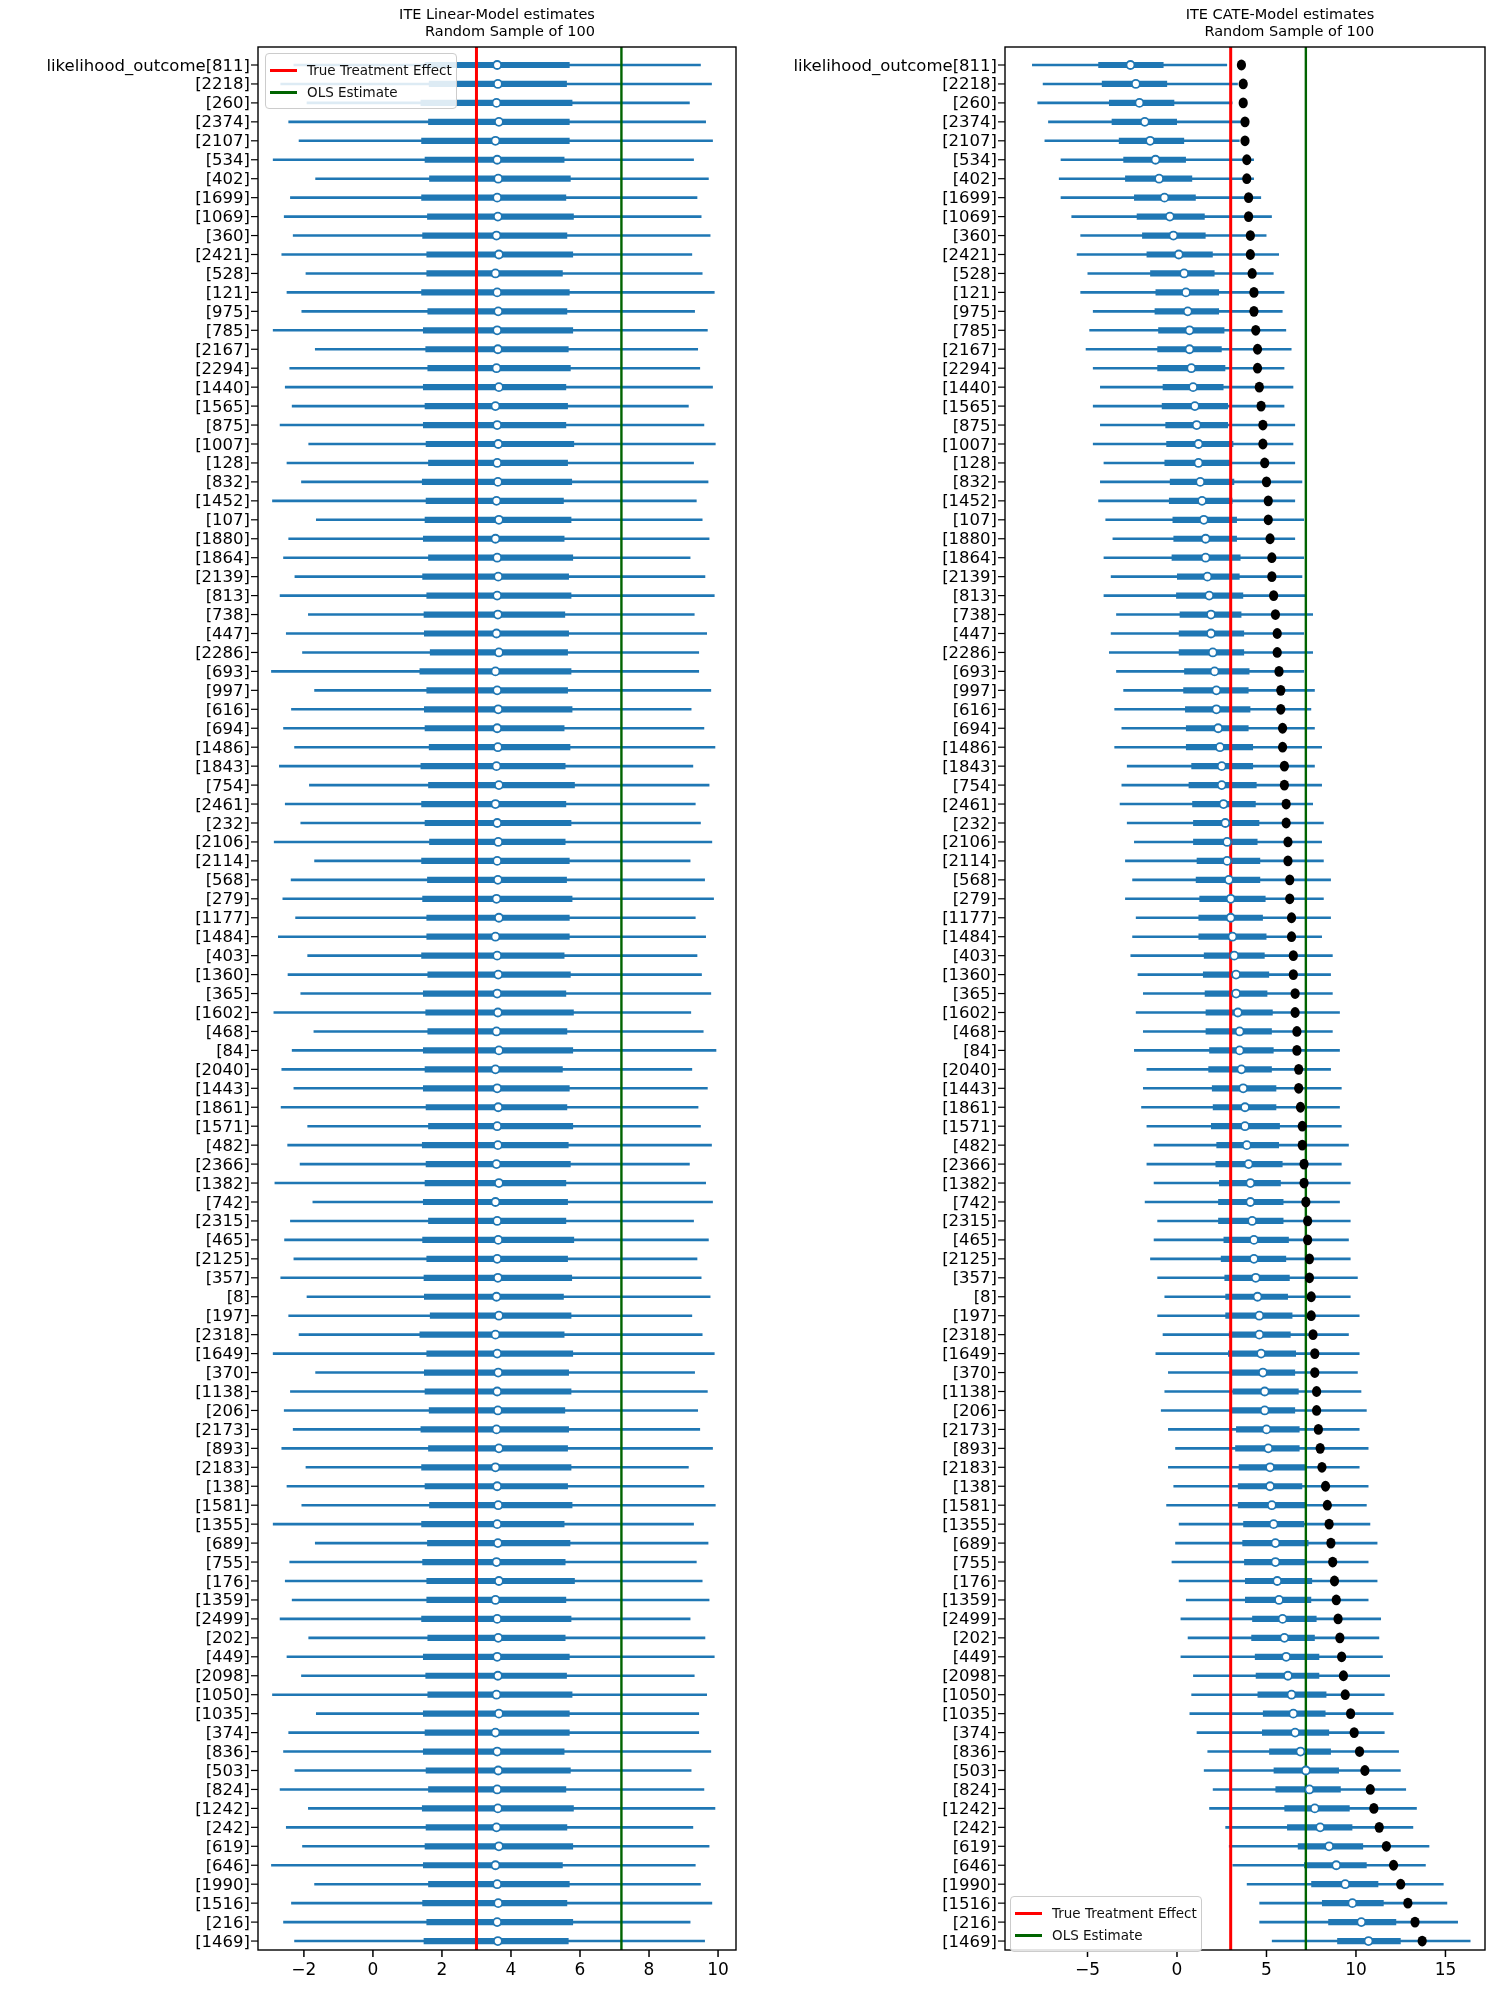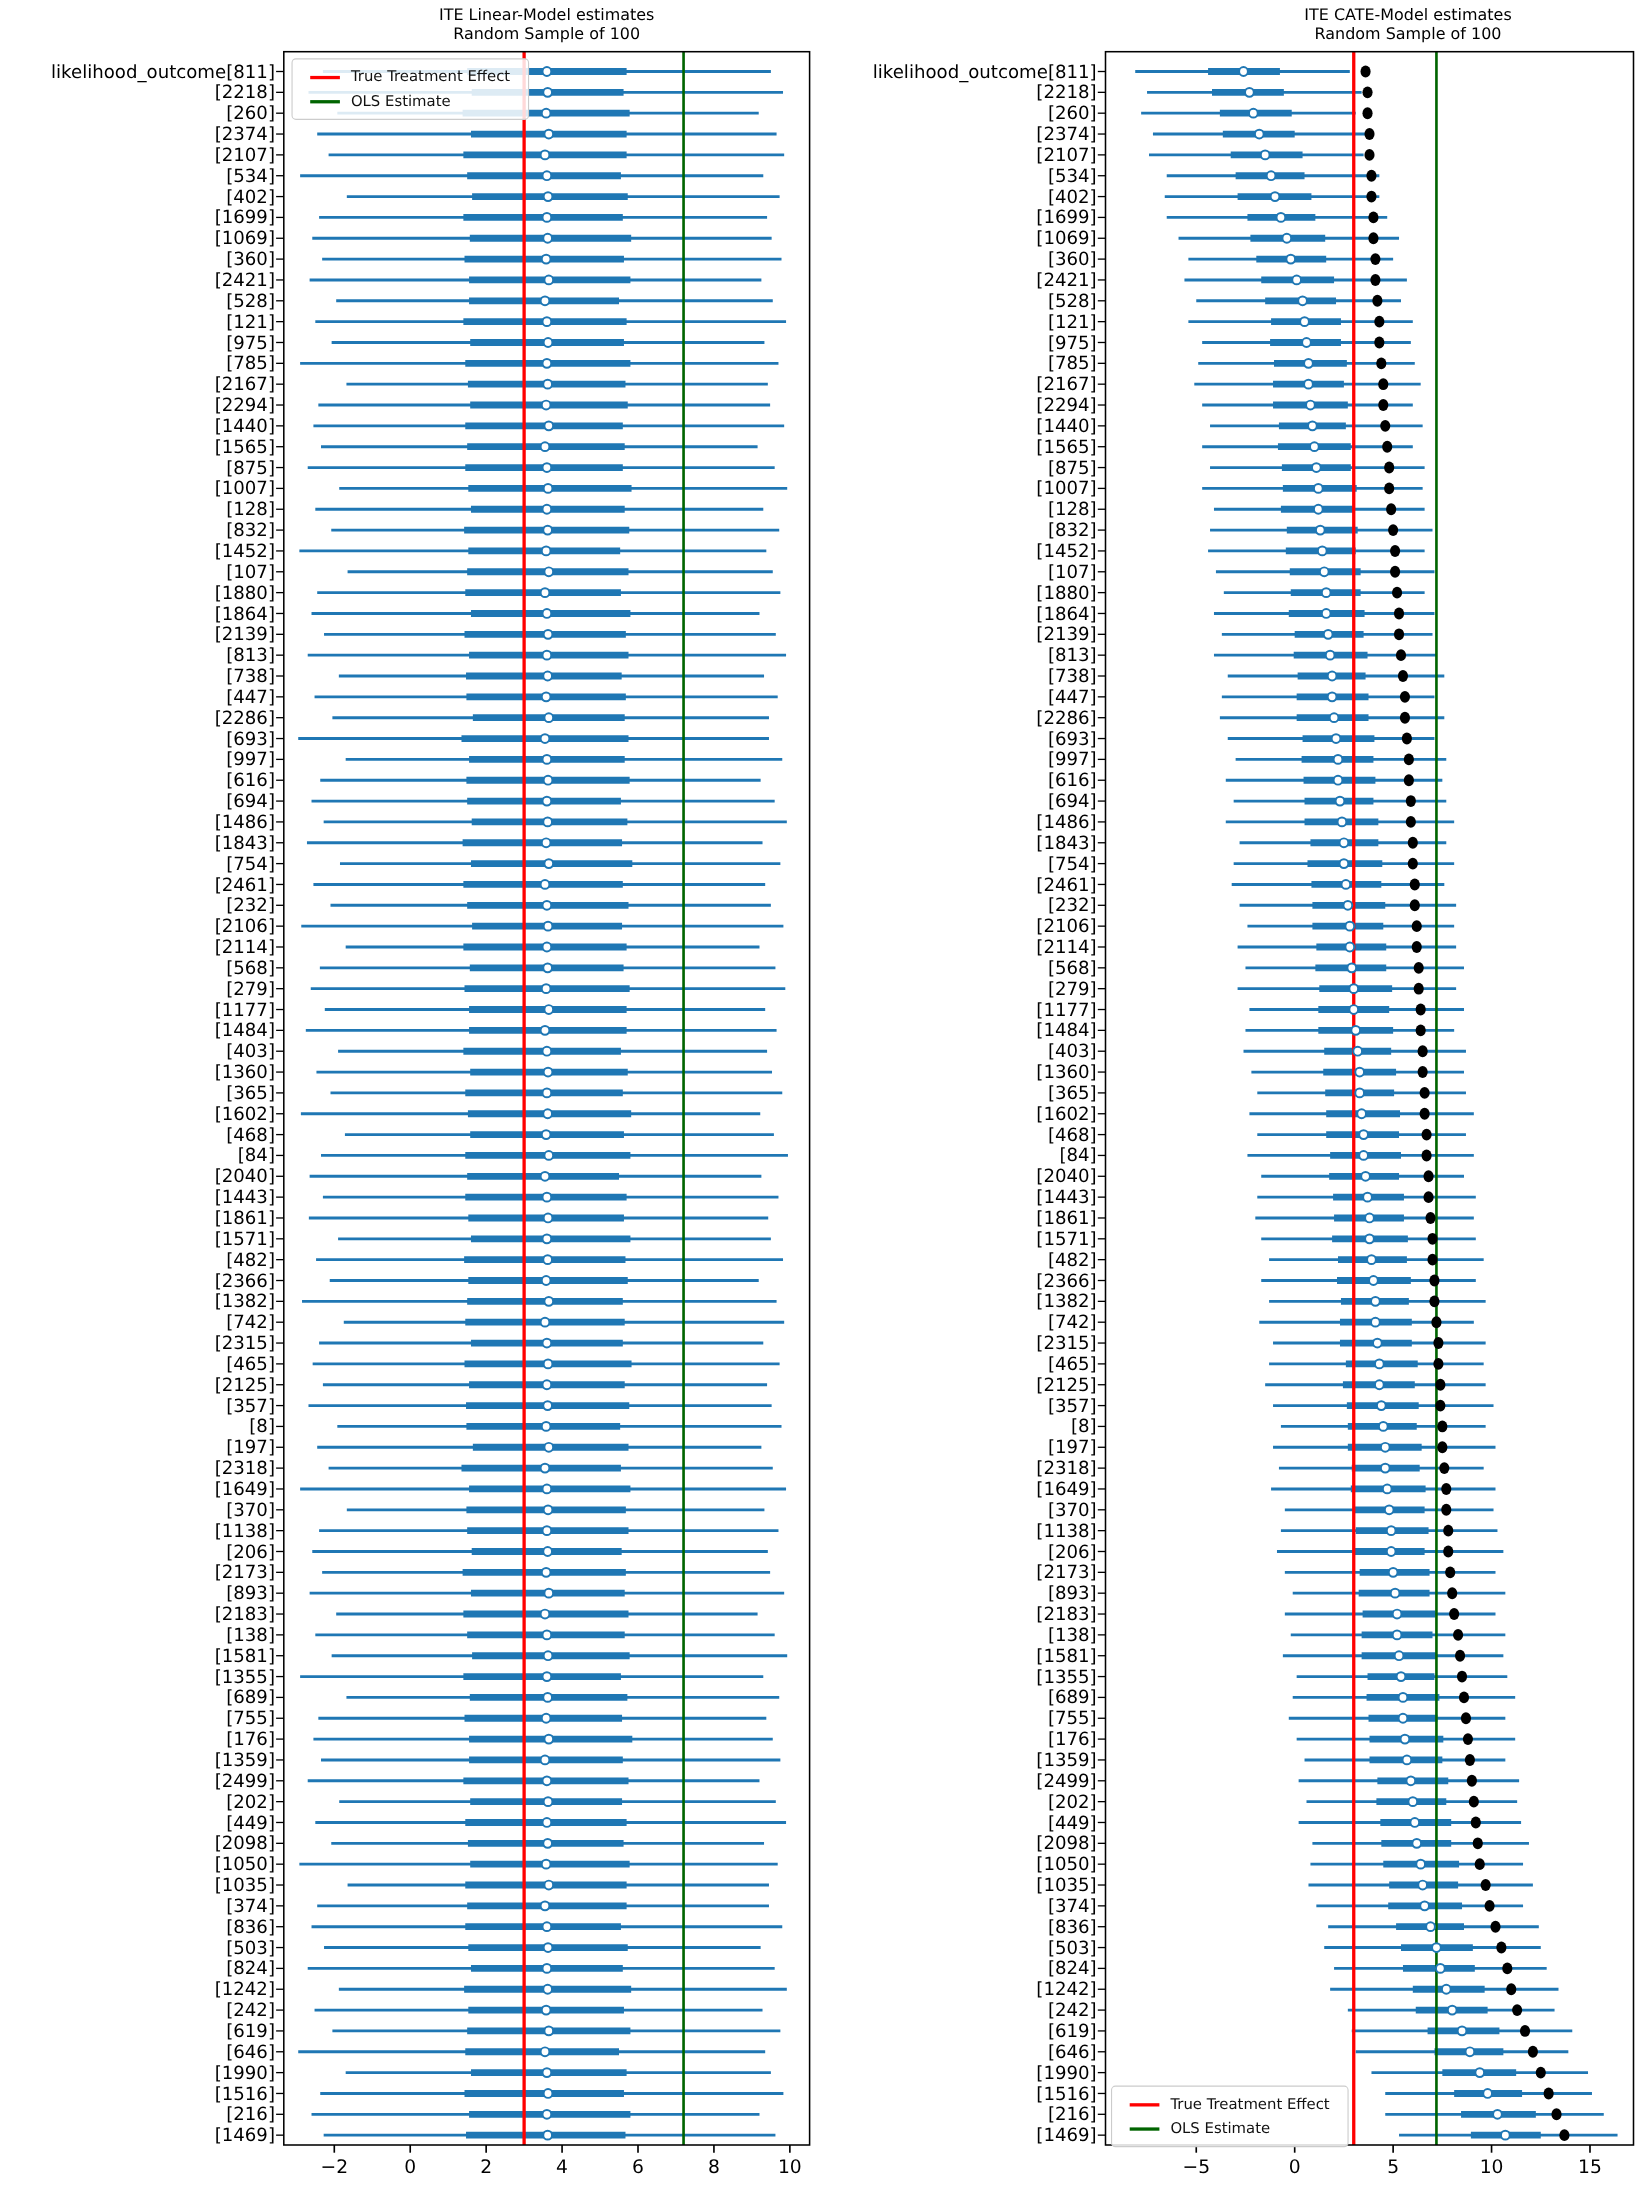--- a/index.html
+++ b/index.html
@@ -1,21 +1,21 @@
 <!DOCTYPE html>
 <html><head>
 <meta charset="utf-8">
 <style>
   html,body{margin:0;padding:0;background:#ffffff;}
   .figure{position:relative;width:1489px;height:1990px;background:#ffffff;
           font-family:"DejaVu Sans",sans-serif;overflow:hidden;}
-  .chart-title{position:absolute;top:6px;text-align:center;font-size:14.5px;
+  .chart-title{position:absolute;top:6px;text-align:right;font-size:14.5px;
                line-height:16.5px;color:#000;transform:translateX(-50%);white-space:nowrap;}
   .legend{position:absolute;background:rgba(255,255,255,0.85);border:1px solid #cccccc;
-          border-radius:4px;padding:5px 16px;z-index:5;}
+          border-radius:4px;padding:5px 4px;z-index:5;}
   .legend-item{display:flex;align-items:center;height:22px;font-size:13.5px;color:#111;white-space:nowrap;}
   .legend-swatch{display:inline-block;width:27px;height:3px;margin-right:10px;flex:0 0 auto;}
   svg{position:absolute;left:0;top:0;}
   svg text{font-family:"DejaVu Sans",sans-serif;fill:#000;}
   .rowlabel{font-size:16.5px;}
   .ticklabel{font-size:17px;}
 </style>
 </head>
 <body>
 

